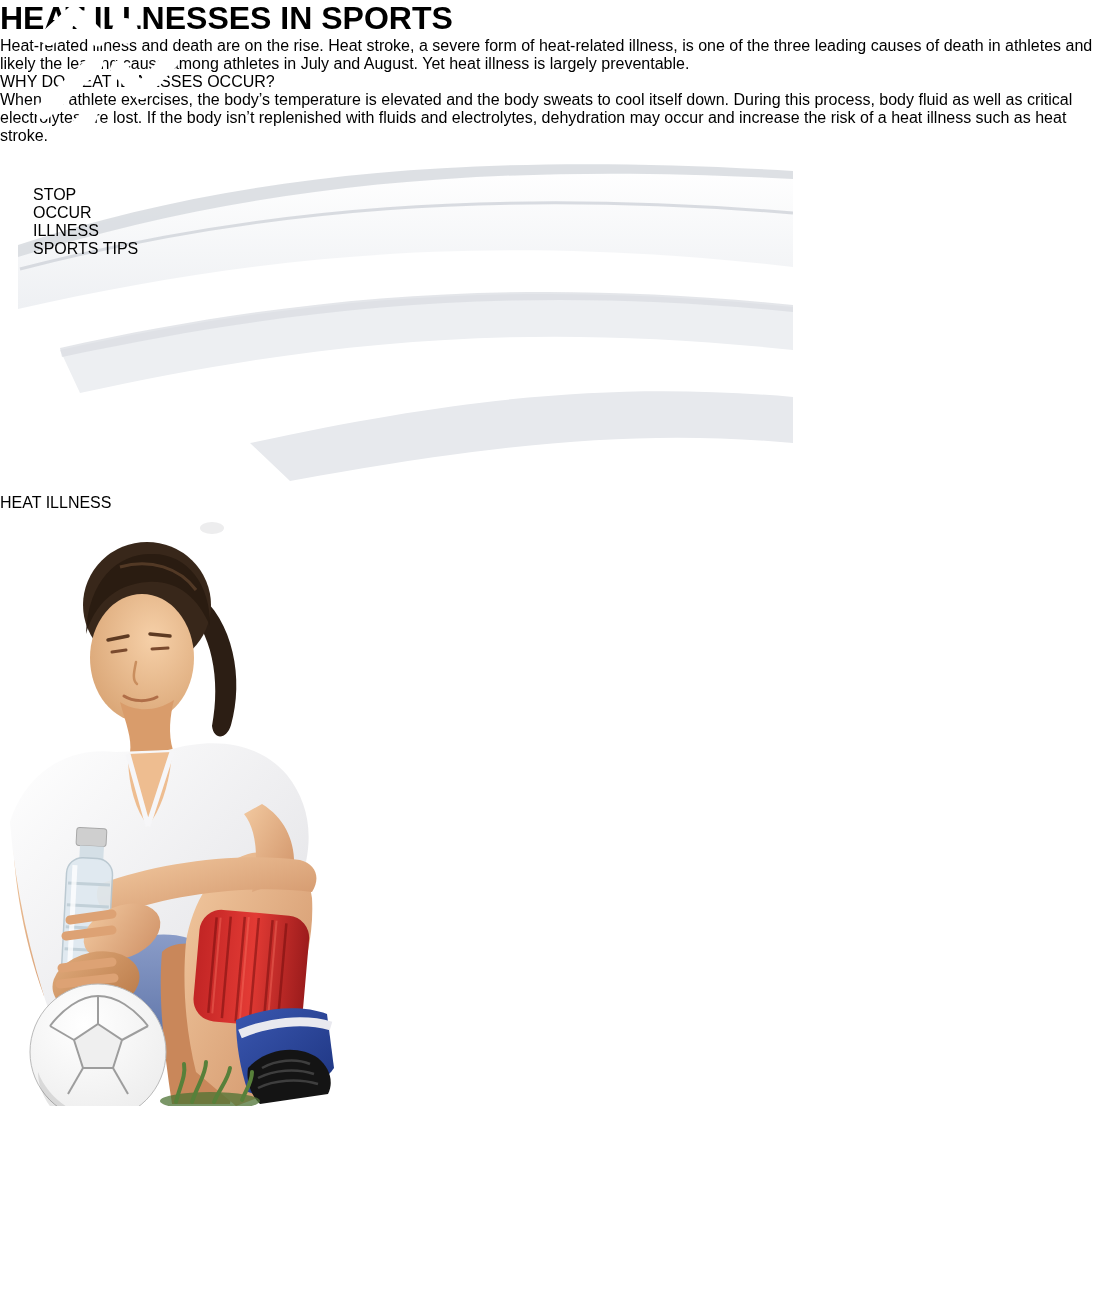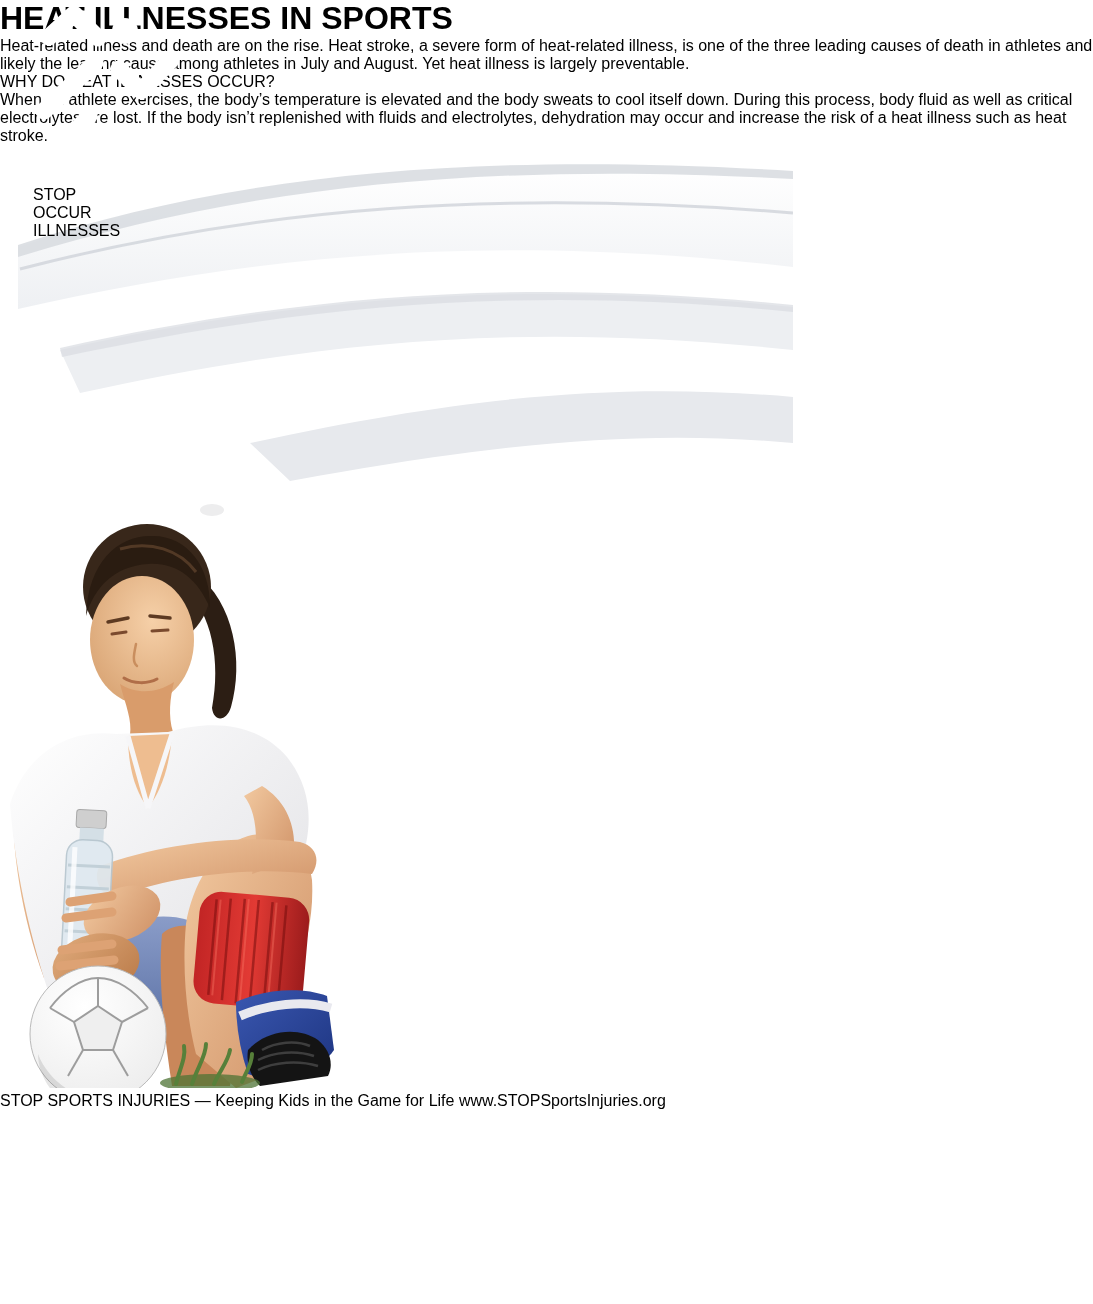--- a/index.html
+++ b/index.html
@@ -106,22 +106,23 @@
         <path d="M16,37 L41,14 L65,38"></path>
         <path d="M86,69 L108,91 L138,60"></path>
         <path d="M62,63 L11,111"></path>
         <path d="M56,116 L9,170"></path>
       </g>
       <circle cx="92" cy="31" r="13" fill="#ffffff"></circle>
     </svg>
     <div class="logo-text">
       <div class="logo-stop">STOP</div>
       <div class="logo-sports">OCCUR</div>
-      <div class="logo-injuries">ILLNESSES</div>
+      <div class="logo-injuries">ILLNESS</div>
     </div>
+    <div class="sports-tips">SPORTS TIPS</div>
   </div>
   <div class="header-band"></div>
 
   
   <section class="intro">
     <h1 class="intro-title">HEAT ILLNESSES IN SPORTS</h1>
     <p class="intro-body">Heat-related illness and death are on the rise. Heat stroke, a severe form of
 heat-related illness, is one of the three leading causes of death in athletes and
 likely the leading cause among athletes in July and August. Yet heat illness is
 largely preventable.</p>
@@ -148,20 +149,21 @@
     </defs>
     <path d="M18,102 C230,32 470,8 793,28 L793,122 C480,86 250,112 18,164 Z" fill="url(#swMain)"></path>
     <path d="M18,100 C230,30 470,6 793,26 L793,34 C472,16 238,44 18,112 Z" fill="#d7dadf" opacity=".85"></path>
     <path d="M20,124 C260,62 500,44 793,68" fill="none" stroke="#cfd3d9" stroke-width="3" opacity=".8"></path>
     <path d="M60,205 C300,152 520,134 793,162 L793,205 C520,176 320,196 80,248 Z" fill="#edeff2"></path>
     <path d="M60,203 C300,150 520,132 793,160 L793,167 C520,140 305,160 62,212 Z" fill="#d9dce1" opacity=".7"></path>
     <path d="M250,298 C480,248 630,238 793,252 L793,298 C640,284 500,298 290,336 Z" fill="#e7e9ed"></path>
   </svg>
 
   
+  <div class="watermark">HEAT ILLNESS</div>
 
   
   <svg class="athlete" width="400" height="594" viewBox="0 0 400 594">
     <defs>
       <linearGradient id="gSkin" x1="0" y1="0" x2="1" y2="1">
         <stop offset="0" stop-color="#f2c9a0"></stop>
           <stop offset="1" stop-color="#cf9166"></stop>
       </linearGradient>
       <linearGradient id="gSkinD" x1="0" y1="0" x2="1" y2="1">
         <stop offset="0" stop-color="#e0ab7c"></stop>
@@ -298,21 +300,14 @@
       <g stroke="#57803a" stroke-width="4" stroke-linecap="round" fill="none">
         <path d="M176,590 C180,574 186,564 184,552"></path>
         <path d="M192,590 C198,572 206,562 206,550"></path>
         <path d="M214,590 C220,576 228,568 230,556"></path>
         <path d="M242,588 C246,578 252,570 252,560"></path>
       </g>
     </g>
   </svg>
 
   
-  <footer class="footer">
-    <span class="f-bold">STOP</span>
-    <span class="f-brand">SPORTS INJURIES</span>
-    <span class="f-dash">—</span>
-    <span class="f-tag">Keeping Kids in the Game for Life</span>
-    <span class="f-url">www.STOPSportsInjuries.org</span>
-  </footer>
 
 </div>
 
 </body></html>

